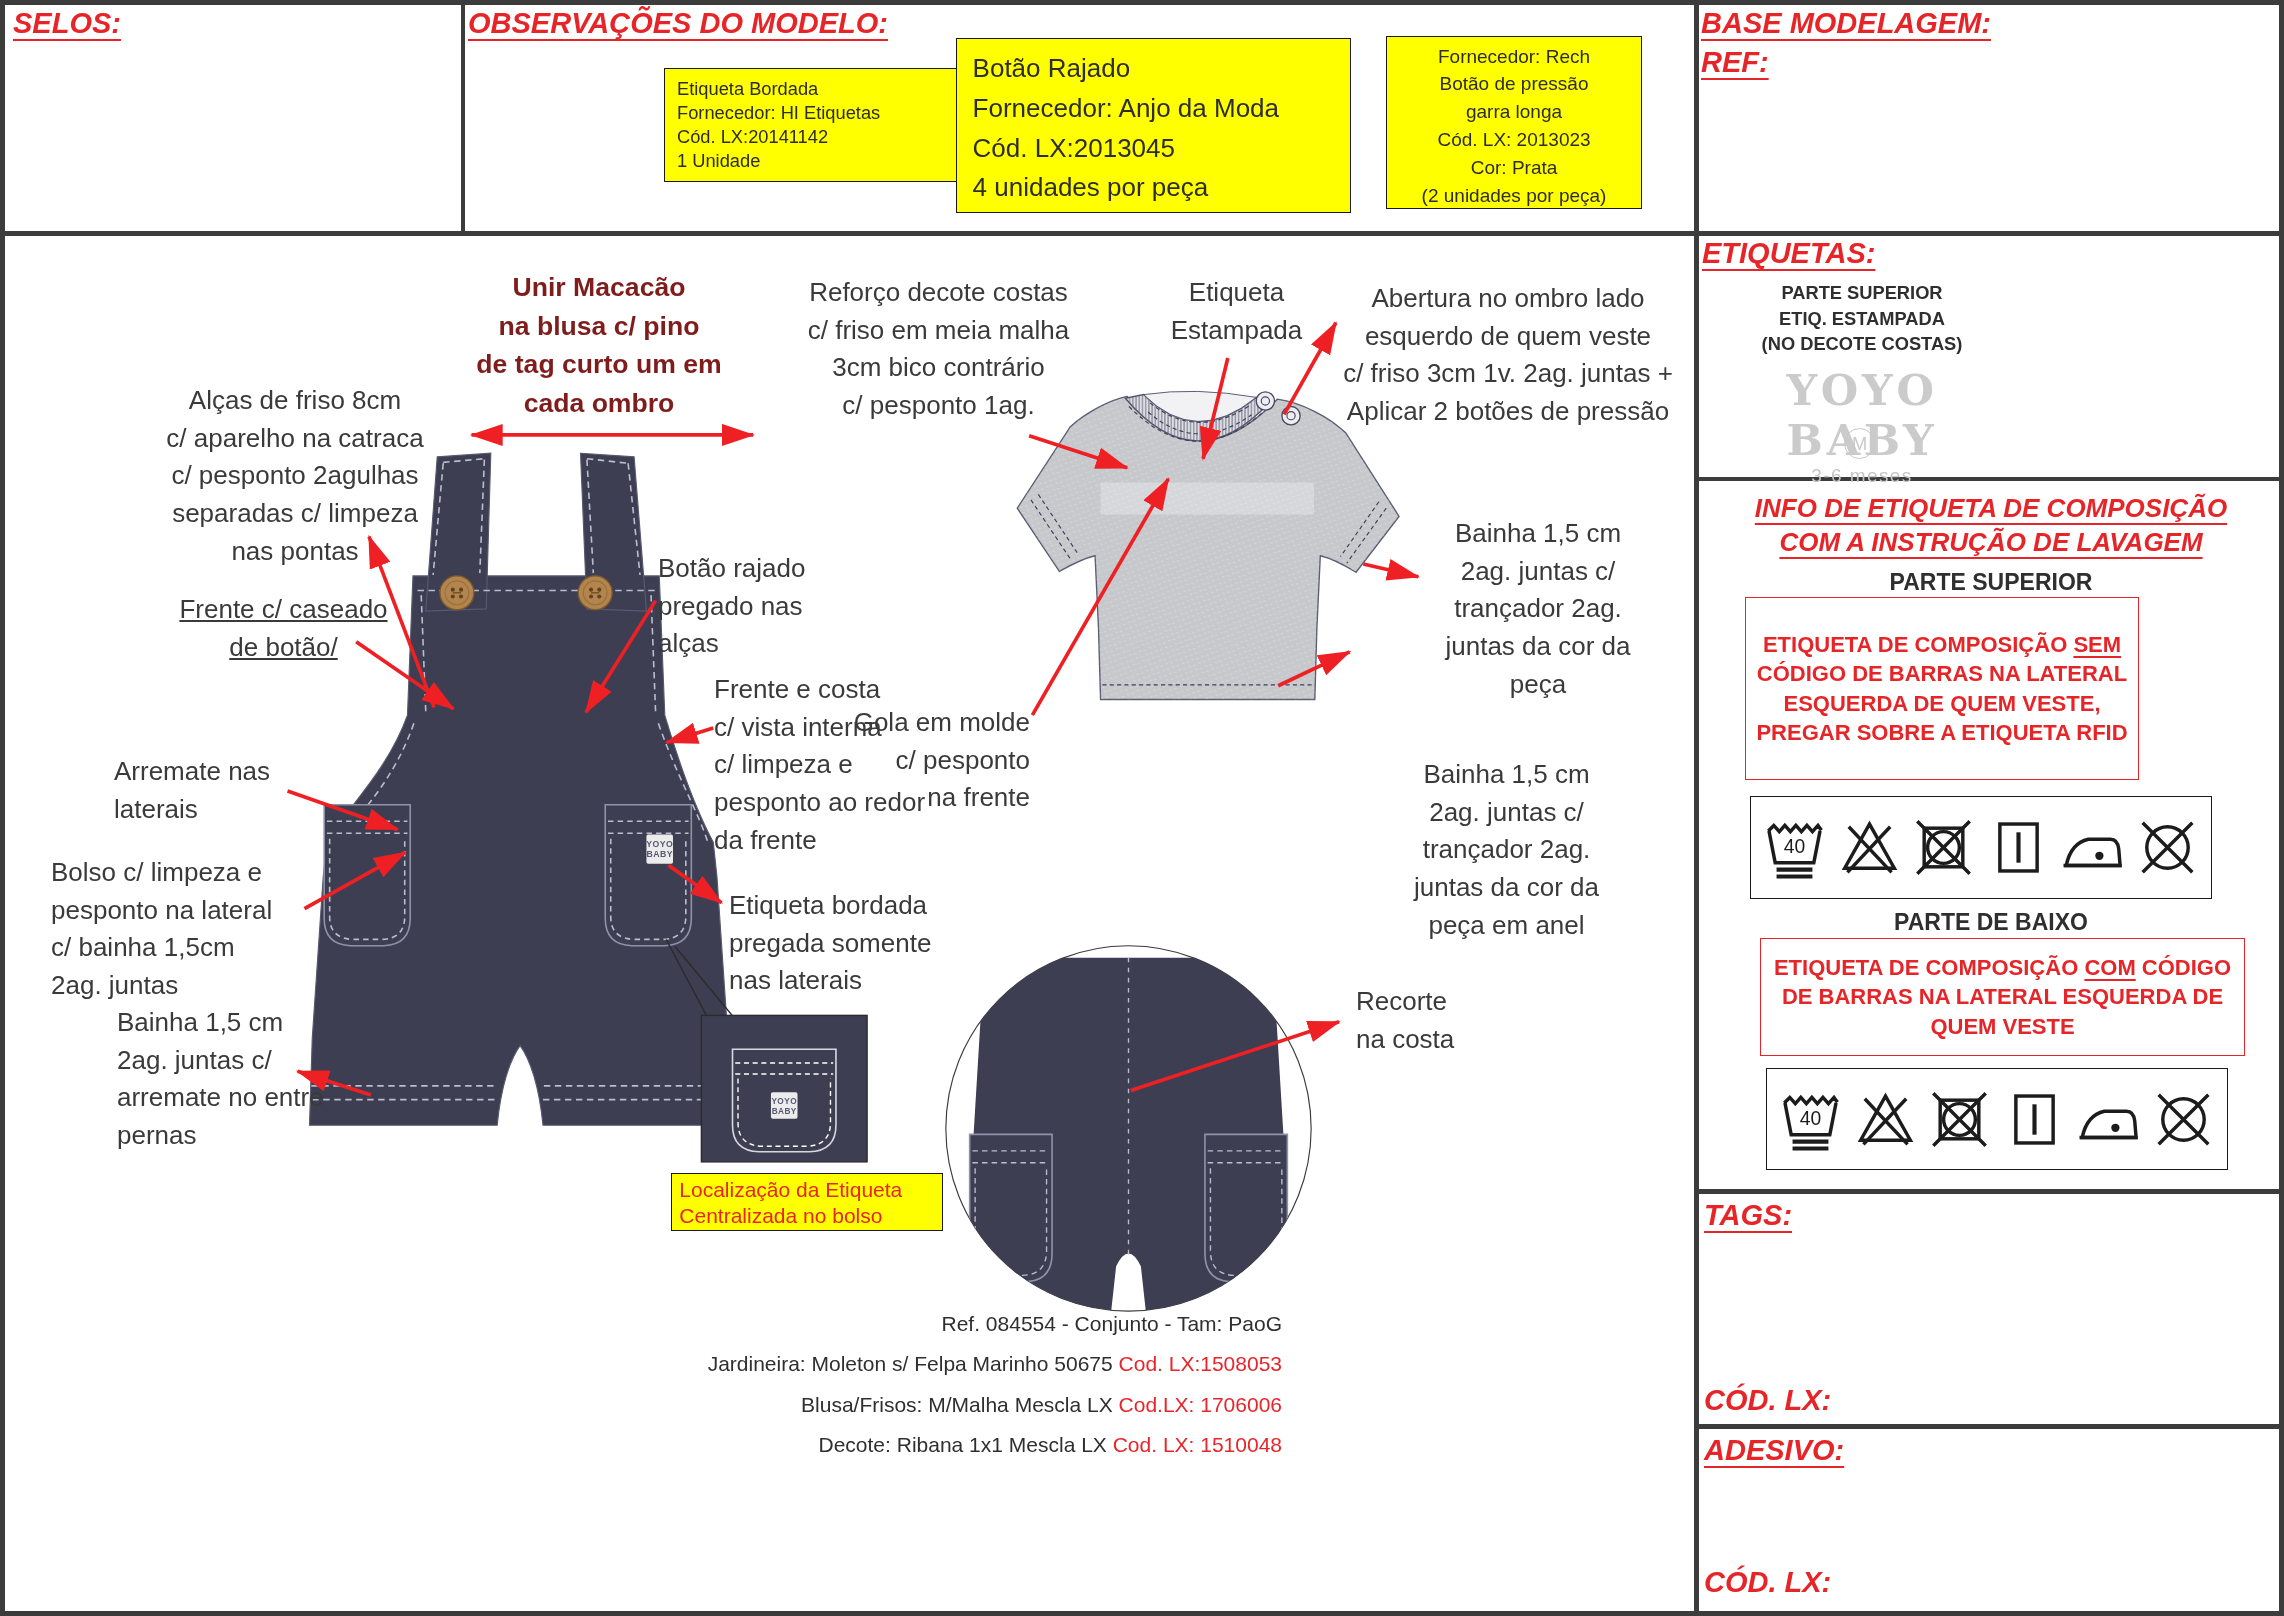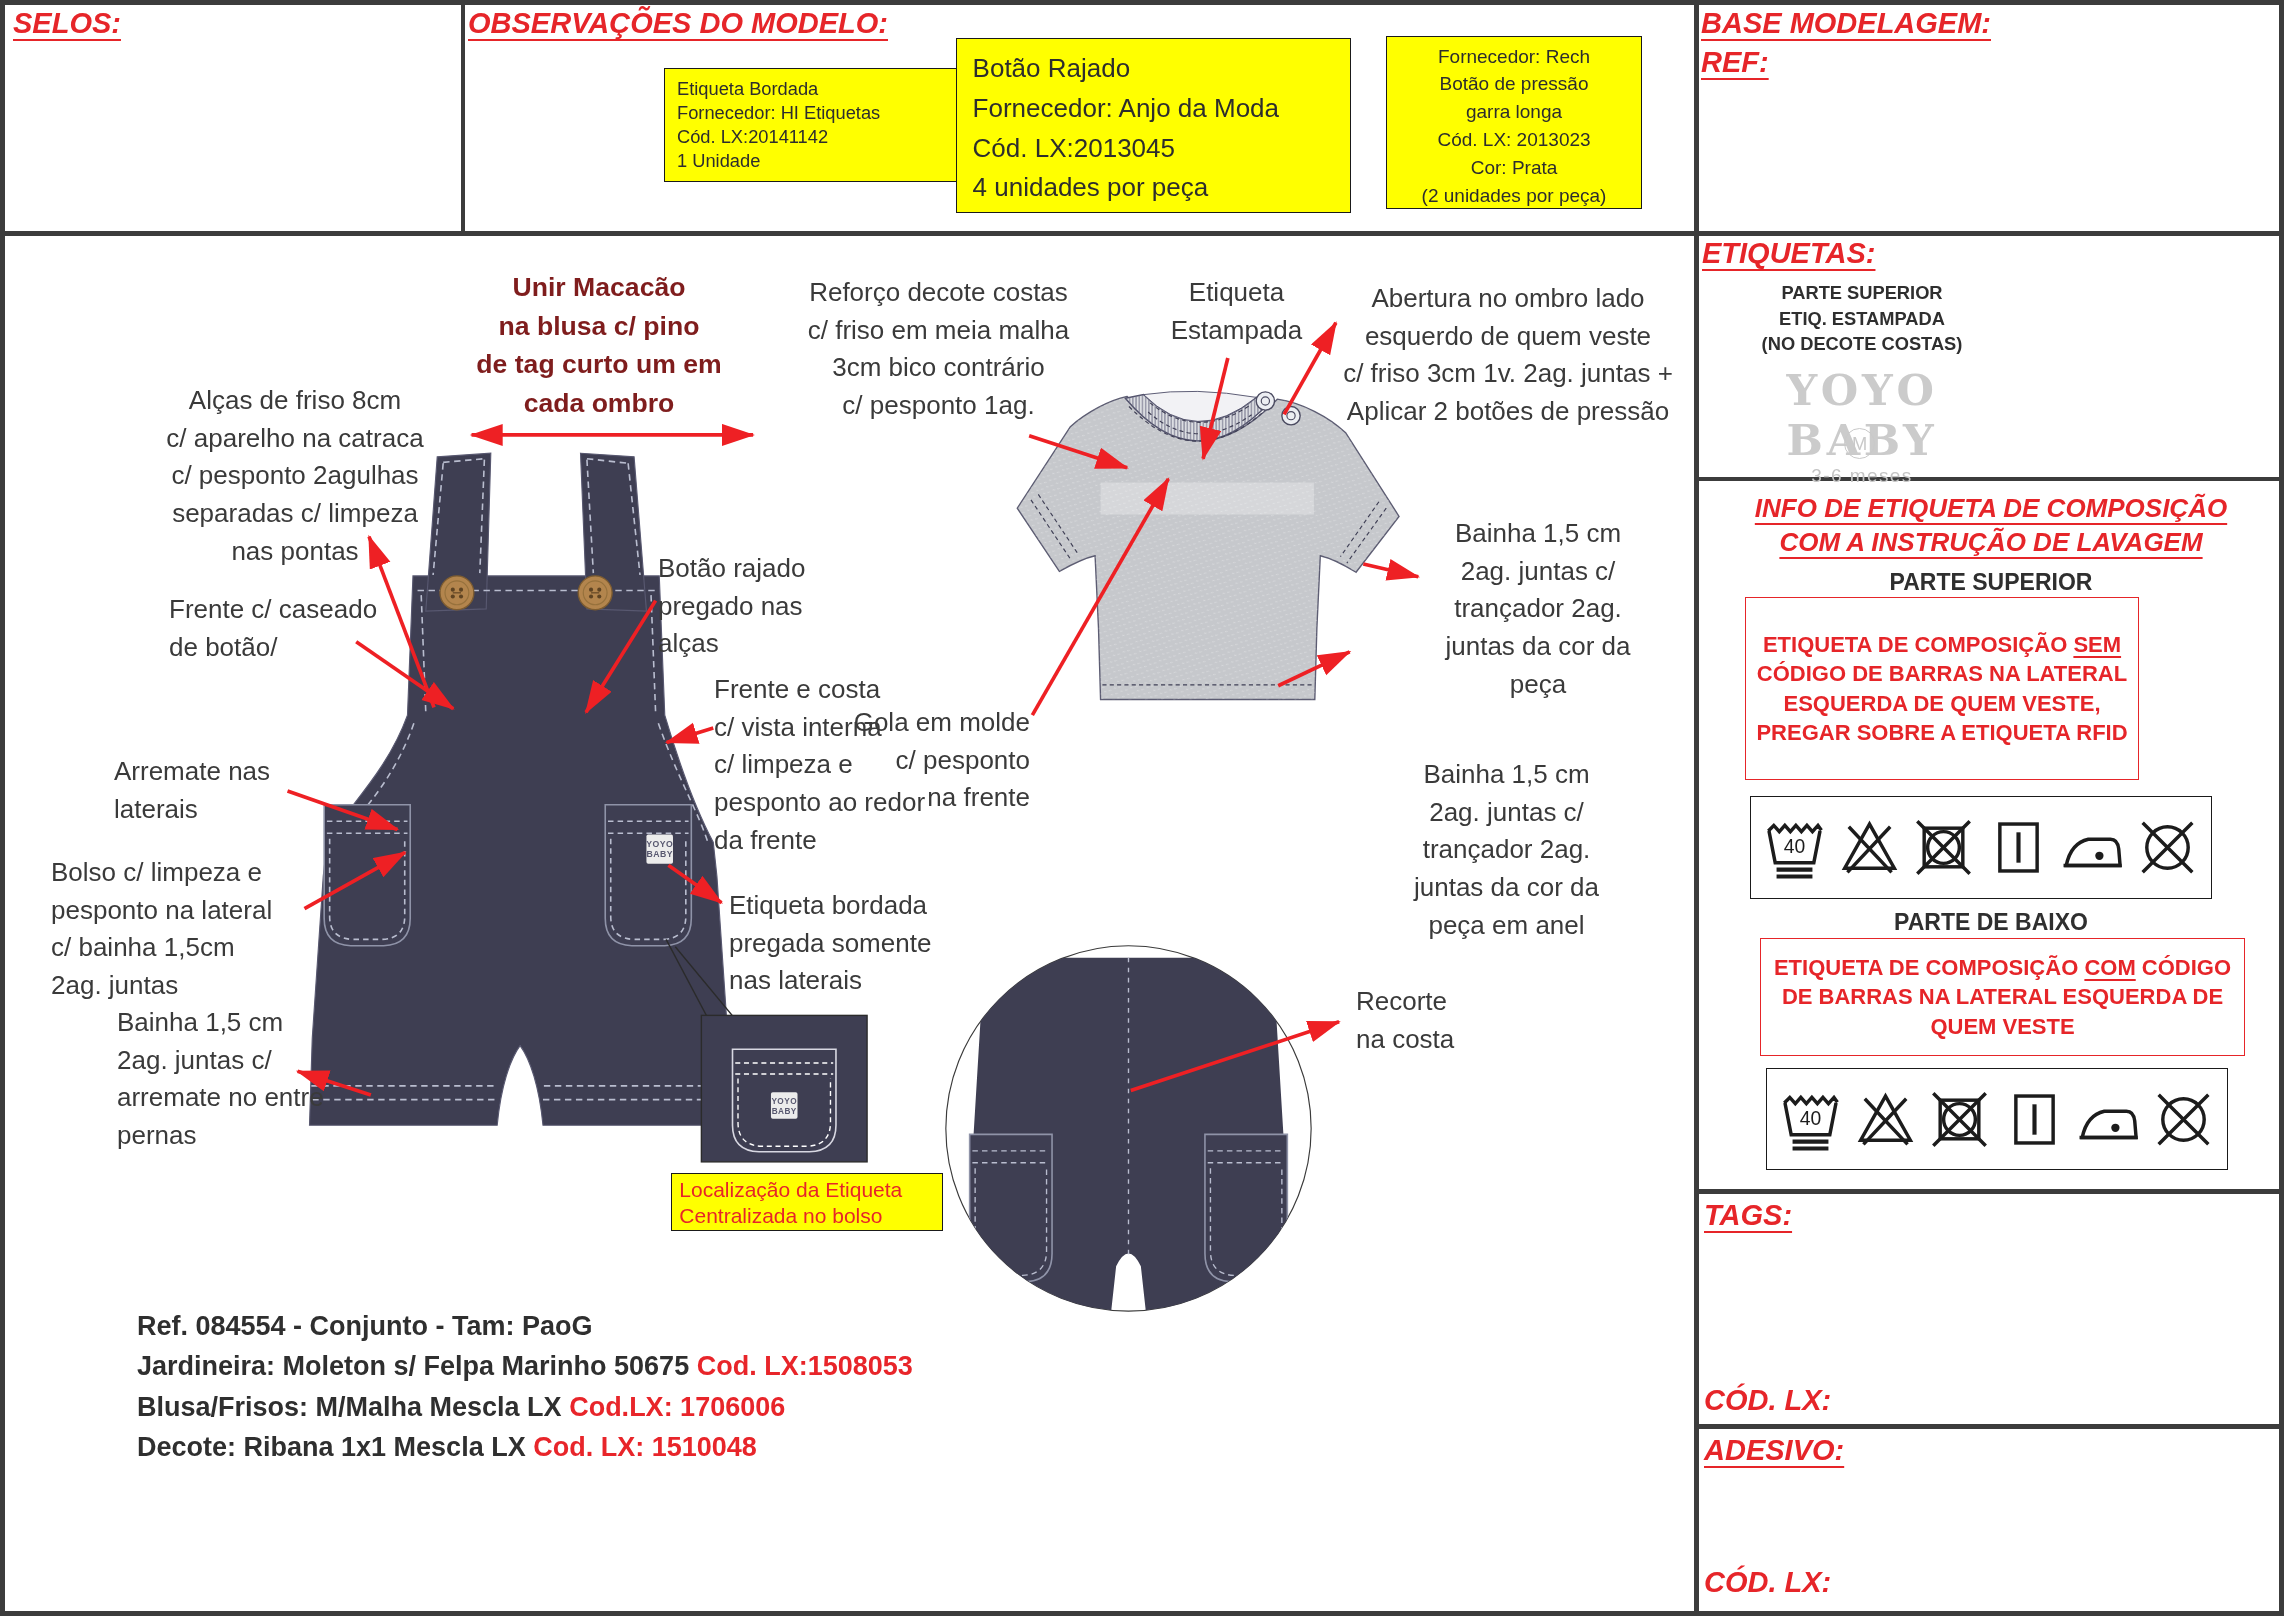--- a/index.html
+++ b/index.html
@@ -6,37 +6,37 @@
   .page{position:relative;width:2284px;height:1616px;background:#fff;
         font-family:"Liberation Sans",sans-serif;overflow:hidden;}
   .abs{position:absolute;}
   .grid{background:#3c3c3c;}
   .pageborder{left:0;top:0;width:2284px;height:1616px;border:5.5px solid #3c3c3c;box-sizing:border-box;pointer-events:none;z-index:50;}
   .title{font-size:29px;font-weight:bold;color:#e62529;text-decoration:underline;
          text-decoration-thickness:2.3px;text-underline-offset:5.5px;white-space:pre-line;font-style:italic;}
   .title.nound{text-decoration:none;}
   .ann{font-size:26px;color:#3a3a3a;line-height:1.45;white-space:pre-line;}
   .ctr{text-align:center;}
-  .rt{text-align:left;}
+  .rt{text-align:center;text-decoration:underline;}
   .red-ann{color:#7f1d1d;font-weight:bold;font-size:26.6px;}
   .note{background:#ffff00;border:1.4px solid #1a1a1a;white-space:pre-line;color:#2d2d2d;box-sizing:border-box;}
   .note.red{color:#e62529;}
   .psn{font-size:18.3px;font-weight:bold;color:#2f2f2f;line-height:1.4;white-space:pre-line;}
   .brand{font-family:"DejaVu Serif",serif;font-weight:bold;font-size:43px;color:#cbcbcb;letter-spacing:3.7px;}
   .mcirc{width:31px;height:31px;border:1.4px solid #c9c9c9;border-radius:50%;color:#c9c9c9;
          font-size:18.3px;display:flex;align-items:center;justify-content:center;box-sizing:border-box;}
   .meses{font-size:19px;color:#c4c4c4;letter-spacing:1.4px;}
   .sect-label{font-size:23px;font-weight:bold;color:#2f2f2f;}
   .redbox{border:1.8px solid #e62529;color:#e62529;font-weight:bold;font-size:22px;line-height:1.32;
           text-align:center;display:flex;align-items:center;justify-content:center;box-sizing:border-box;padding:4.6px 9.2px;}
   .redbox u{text-decoration-thickness:1.8px;text-underline-offset:3.7px;}
   .carebox{border:1.4px solid #1a1a1a;background:#fff;display:flex;align-items:center;
            justify-content:space-around;box-sizing:border-box;padding:0 6.4px;}
   .careicon{width:69px;height:69px;}
-  .footer-line{font-size:27px;font-weight:bold;color:#2f2f2f;text-align:left;line-height:1.0;}
+  .footer-line{font-size:21px;font-weight:normal;color:#2f2f2f;text-align:right;line-height:1.0;}
   .fred{color:#e8252a;}
   .foot{left:137px;width:1145px;}
 </style>
 </head>
 <body>
 
 <div class="page">
 
   <div class="abs grid" style="left:461px;top:0;width:3.7px;height:231px;"></div>
   <div class="abs grid" style="left:0;top:231px;width:2284px;height:4.6px;"></div>

